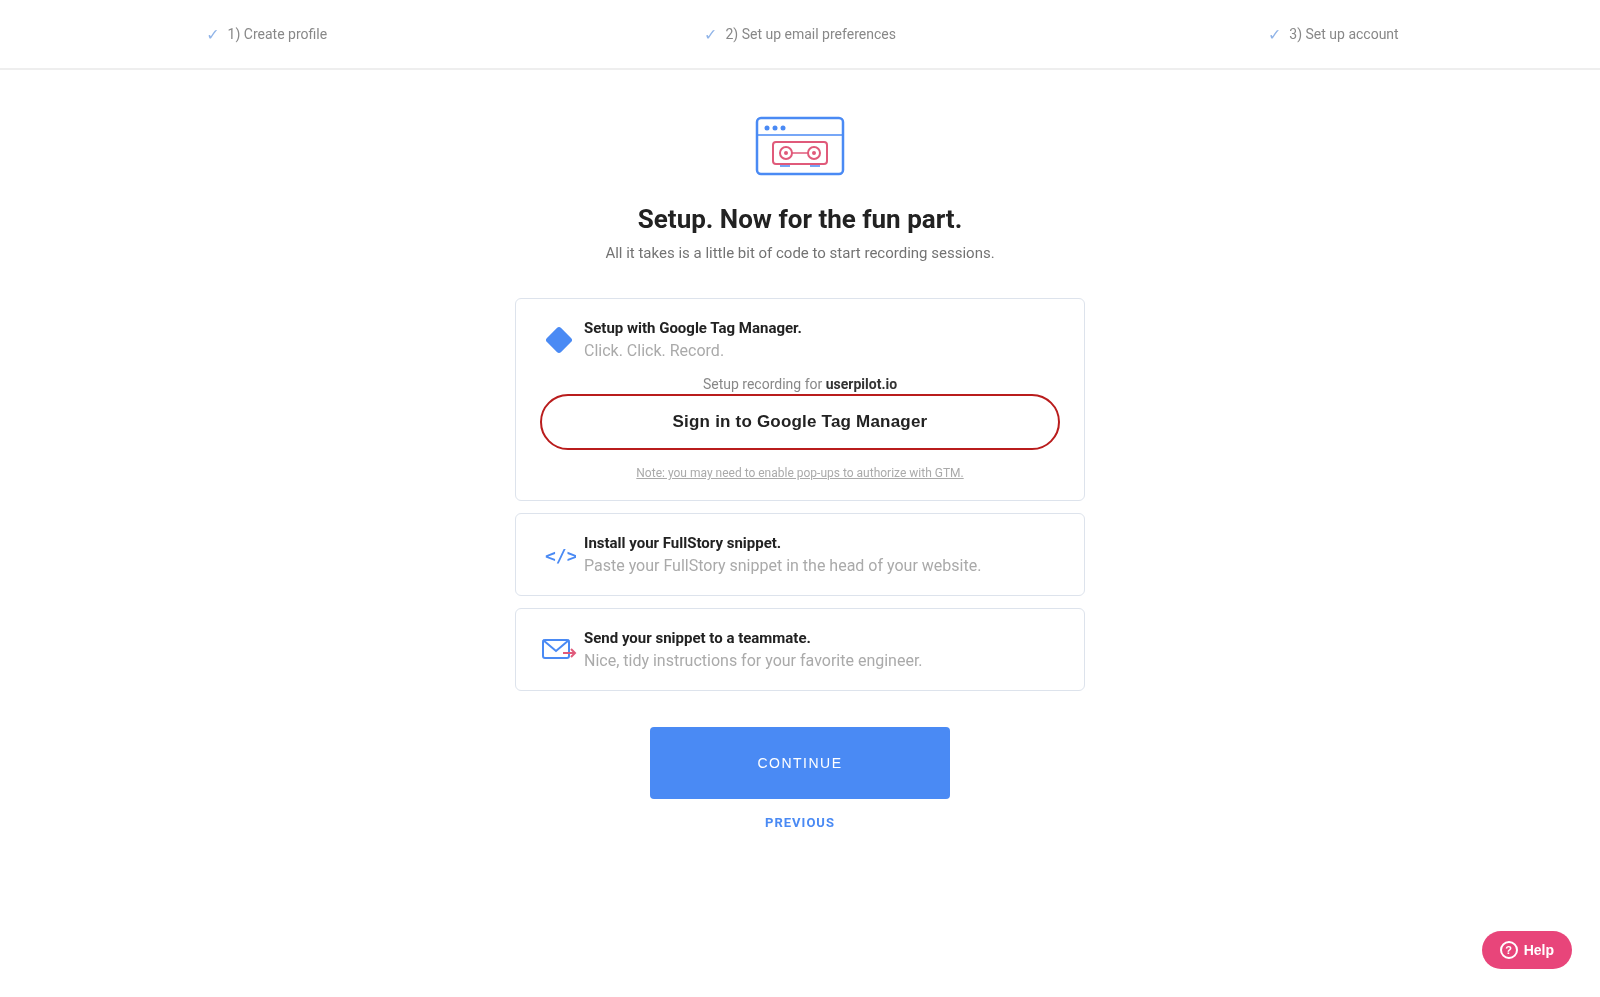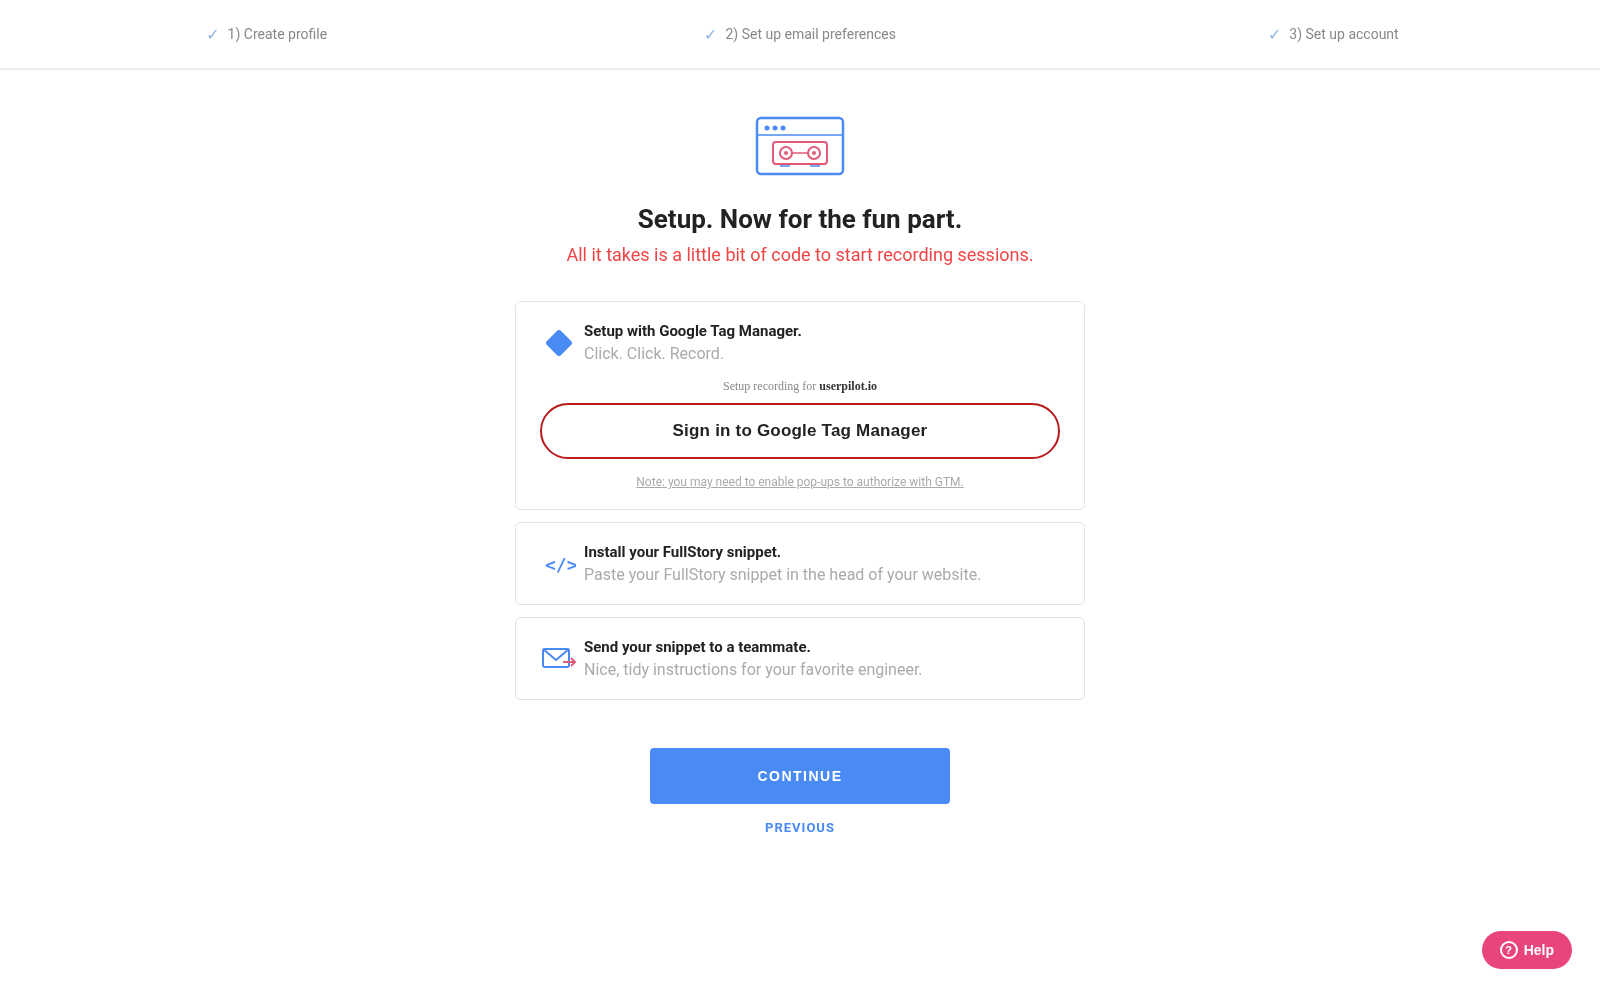--- a/index.html
+++ b/index.html
@@ -65,22 +65,22 @@
     }
 
     .headline {
       font-size: 26px;
       font-weight: 700;
       color: #222;
       margin-bottom: 10px;
       text-align: center;
     }
     .subheadline {
-      font-size: 18px;
-      color: #ef4444;
+      font-size: 15px;
+      color: #737373;
       margin-bottom: 36px;
       text-align: center;
     }
 
     
     .card-container {
       width: 100%;
       max-width: 570px;
       display: flex;
       flex-direction: column;
@@ -120,24 +120,23 @@
       font-size: 16px;
       color: #aaa;
     }
 
     
     .gtm-inner {
       padding: 16px 0 0;
       text-align: center;
     }
     .setup-text {
-      font-size: 12px;
+      font-size: 14px;
       color: #888;
-      margin-bottom: 9px;
-      font-family: Liberation Serif, serif;
+      margin-bottom: 2px;
     }
     .setup-text strong {
       color: #333;
       font-weight: 700;
     }
     .sign-in-btn {
       display: block;
       width: 100%;
       padding: 16px;
       border: 2px solid #b91c1c;
@@ -162,28 +161,28 @@
     .diamond-icon {
       width: 34px;
       height: 34px;
     }
 
     
     .continue-btn {
       display: block;
       width: 100%;
       max-width: 300px;
-      margin: 36px auto 0;
-      padding: 20px;
+      margin: 24px auto 0;
+      padding: 28px;
       background: #4a8af4;
       color: #fff;
       border: none;
       border-radius: 4px;
       font-size: 14px;
-      font-weight: 700;
+      font-weight: 400;
       letter-spacing: 1.5px;
       cursor: pointer;
       text-align: center;
       transition: background 0.15s;
     }
 
     
     .previous-link {
       display: block;
       text-align: center;

